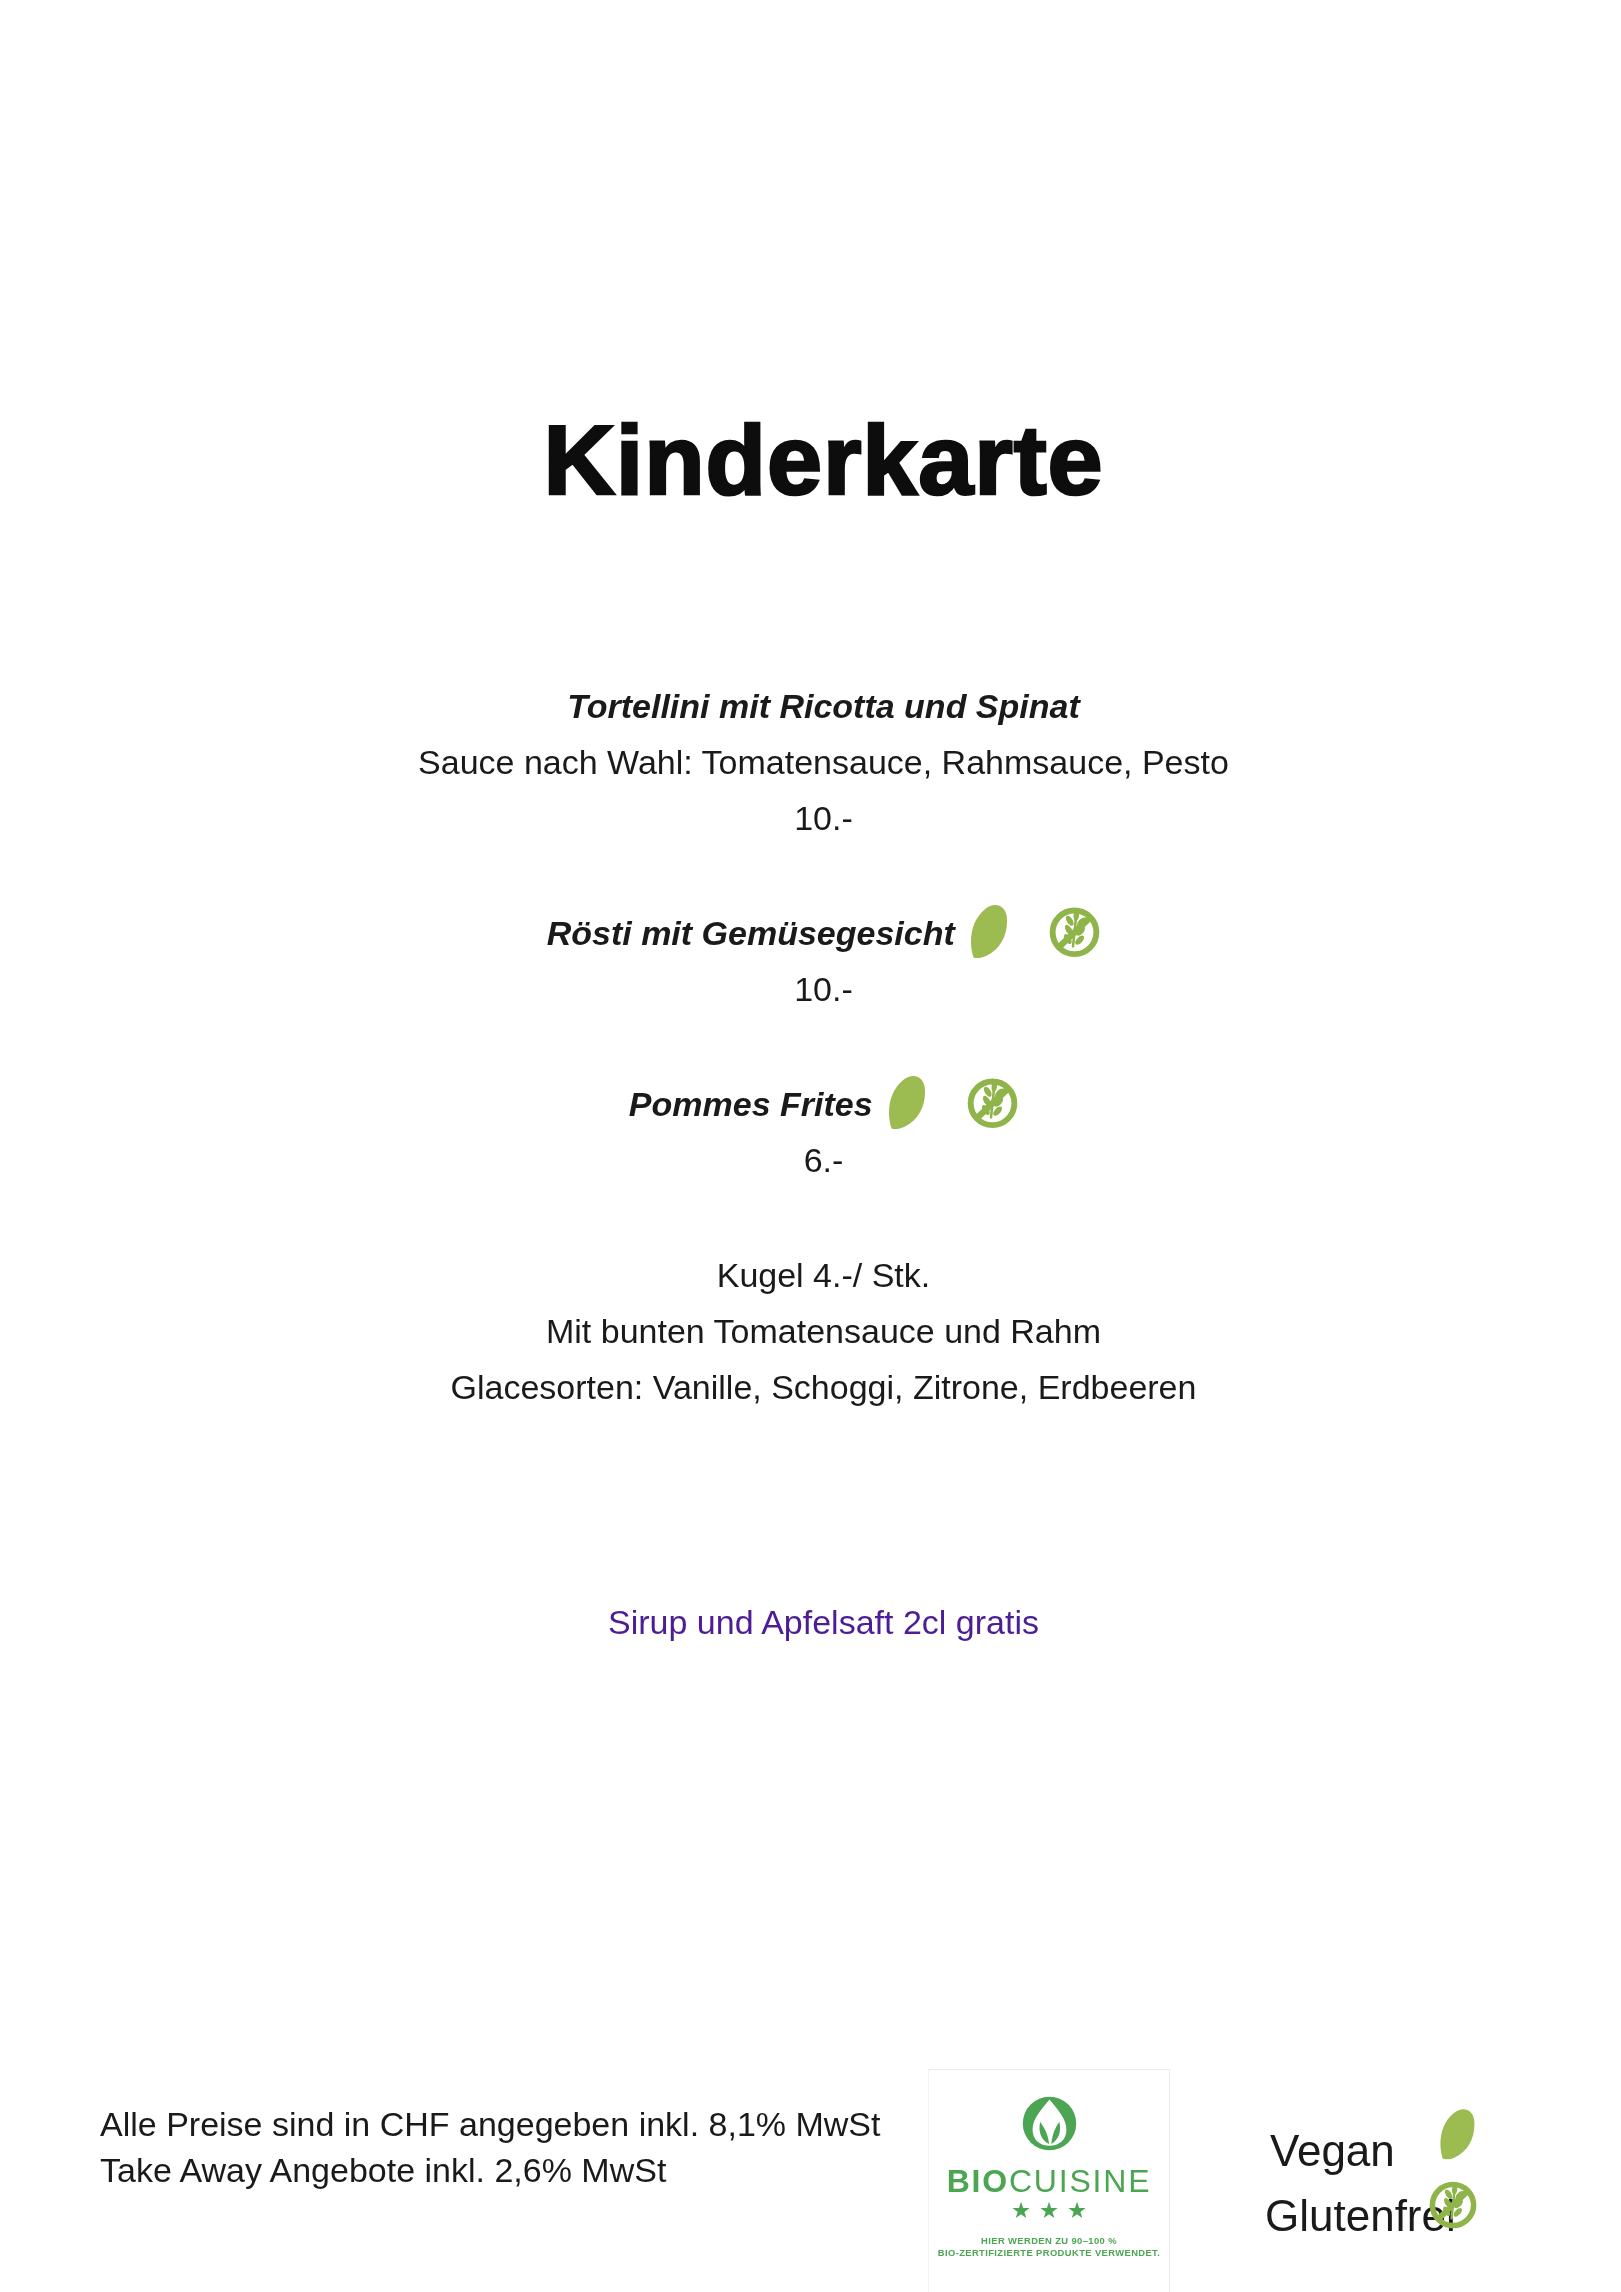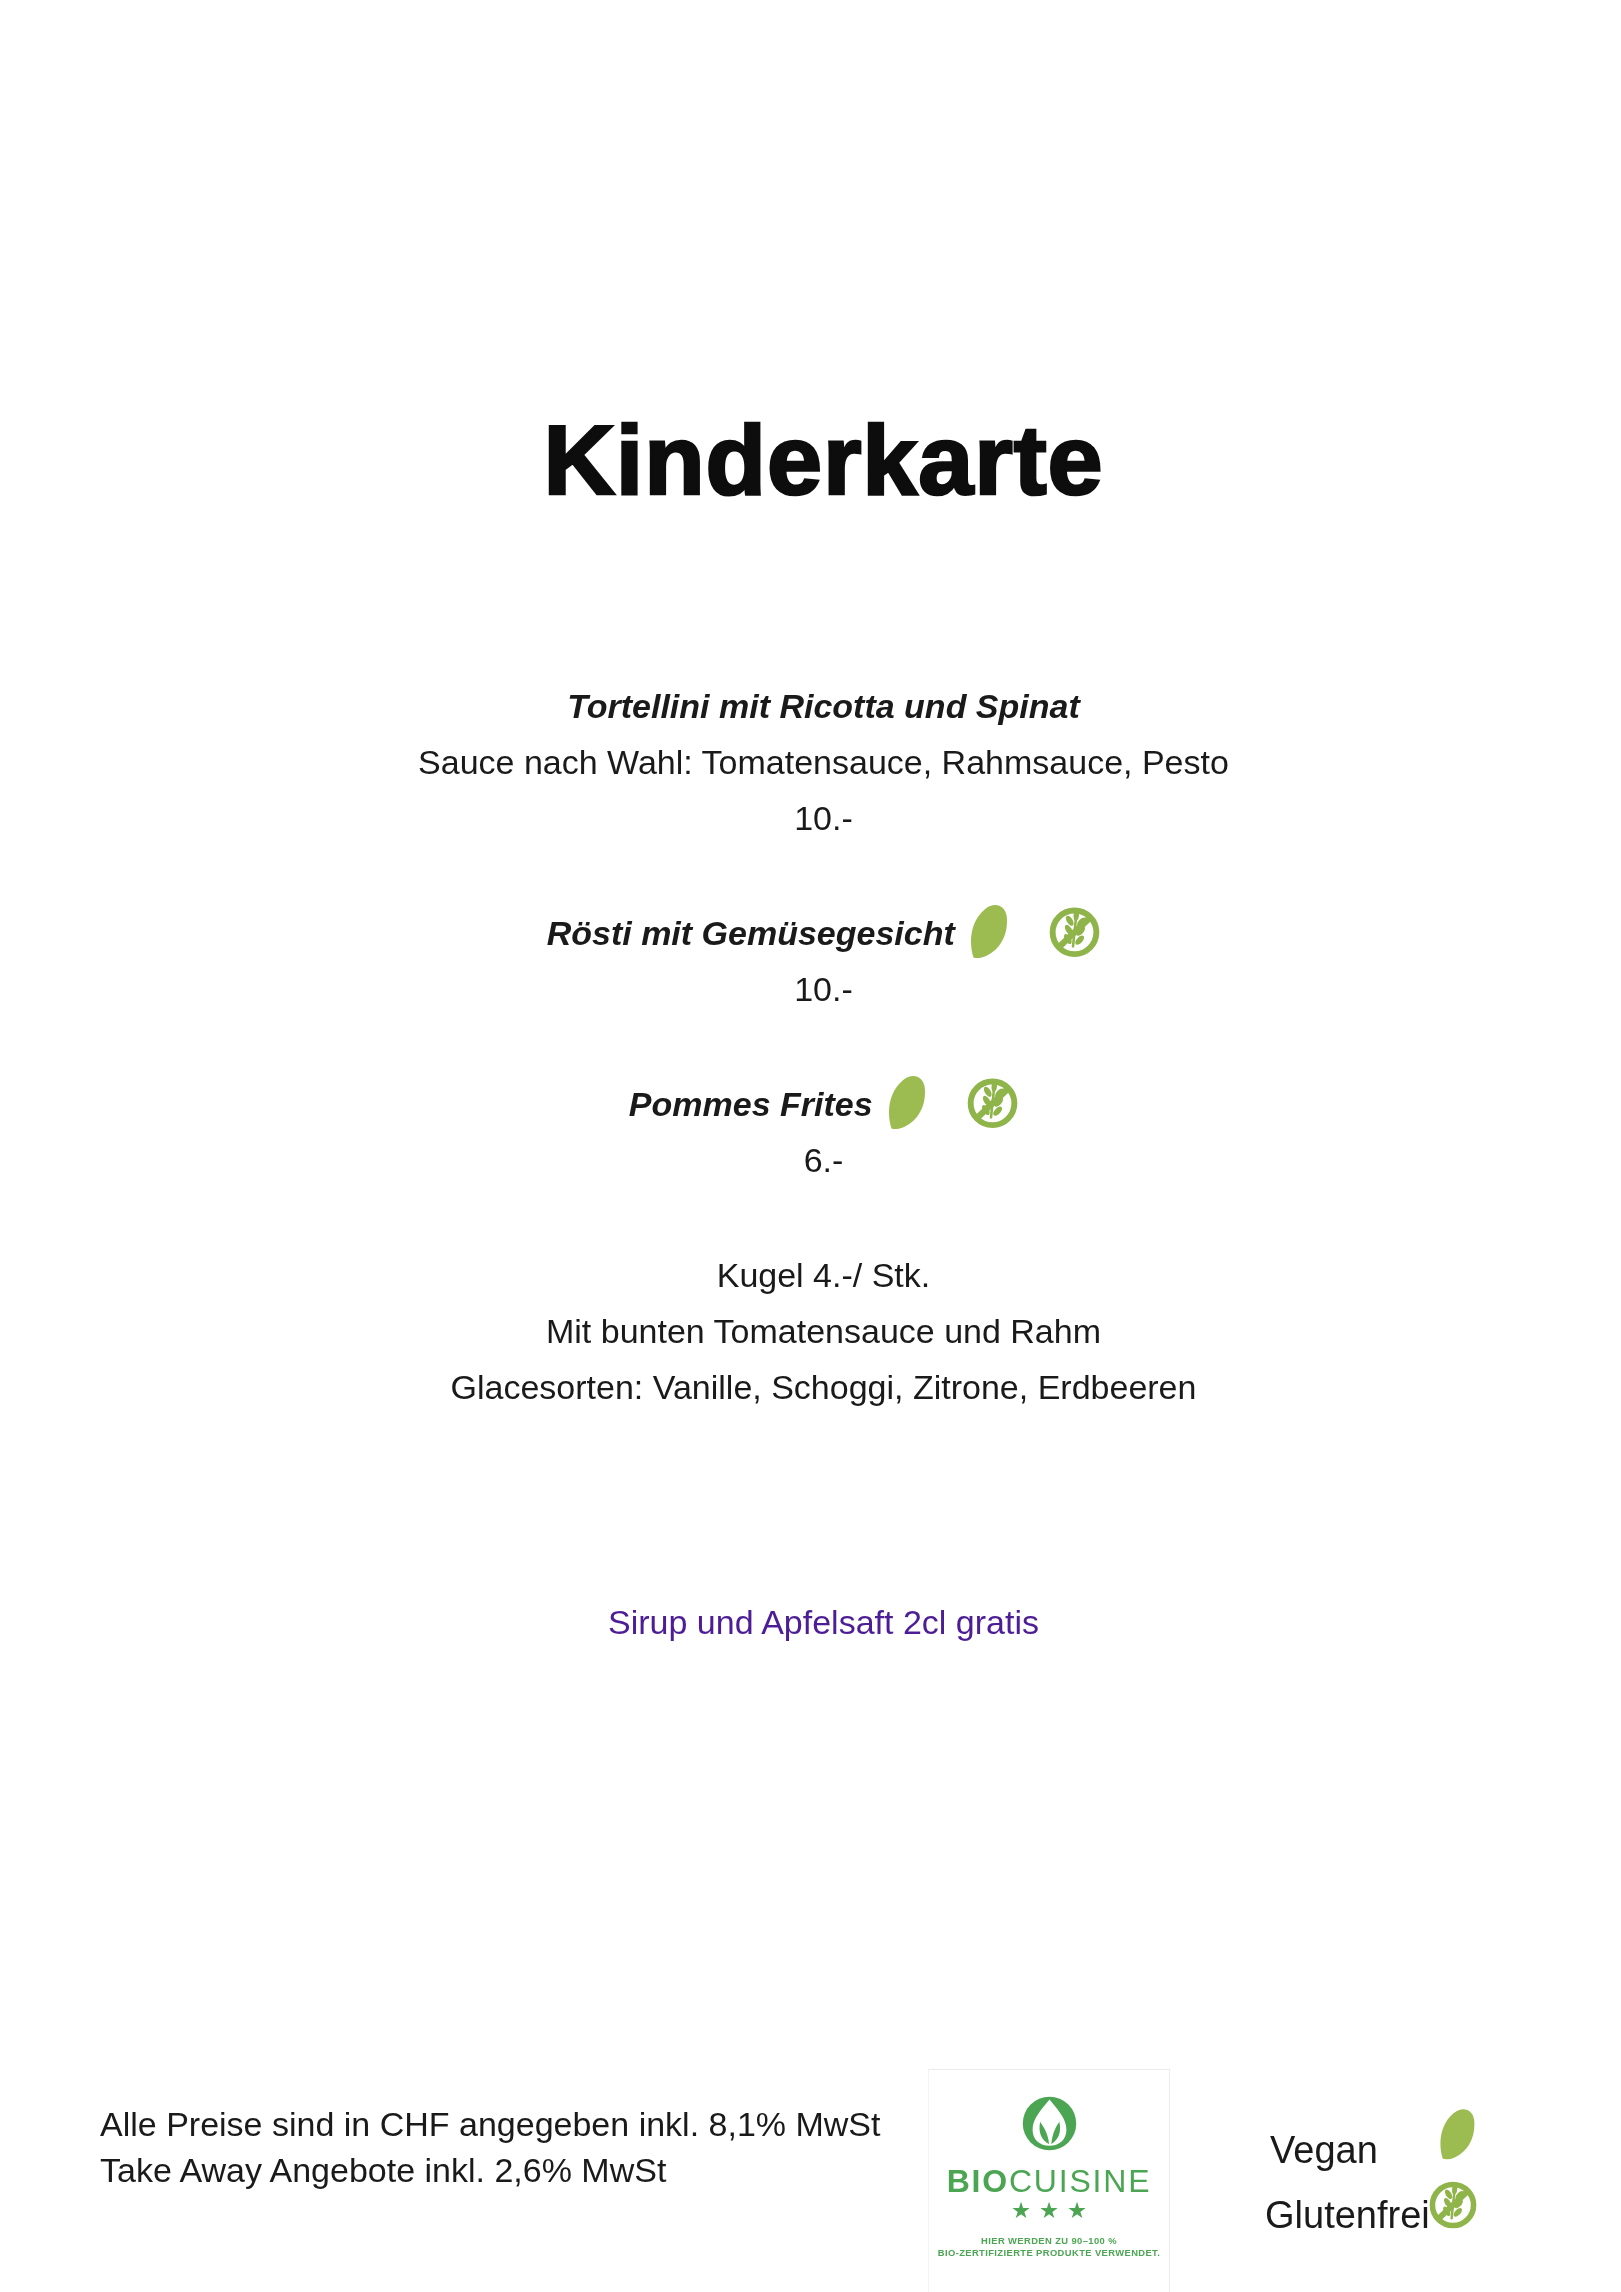--- a/index.html
+++ b/index.html
@@ -42,21 +42,21 @@
     display:flex; flex-direction:column; align-items:center;
     box-sizing:border-box; padding-top:25px;
     color:#4CA553;
   }
   .bio-mark { width:57px; height:57px; }
   .bio-brand { margin-top:12.5px; font-size:32px; letter-spacing:1.8px; line-height:1; white-space:nowrap; }
   .bio-brand .b { font-weight:bold; }
   .bio-brand .c { font-weight:400; }
   .bio-stars { margin-top:2.7px; font-size:22.4px; letter-spacing:8px; line-height:1.1; padding-left:8px; }
   .bio-tagline { margin-top:11.6px; font-size:9.4px; line-height:11.2px; font-weight:600; letter-spacing:0.4px; text-align:center; white-space:nowrap; }
-  .legend-label { position:absolute; font-size:38px; line-height:39px; color:#1a1a1a; }
+  .legend-label { position:absolute; font-size:44px; line-height:39px; color:#1a1a1a; }
   .legend-vegan-label { left:1270px; top:2131px; }
   .legend-gf-label { left:1265px; top:2196px; }
   .legend-leaf { position:absolute; left:1437px; top:2106px; width:38px; height:56px; }
   .legend-gf { position:absolute; left:1429px; top:2181px; width:48px; height:48px; }
 </style>
 </head>
 <body>
 
 <div class="page">
 

